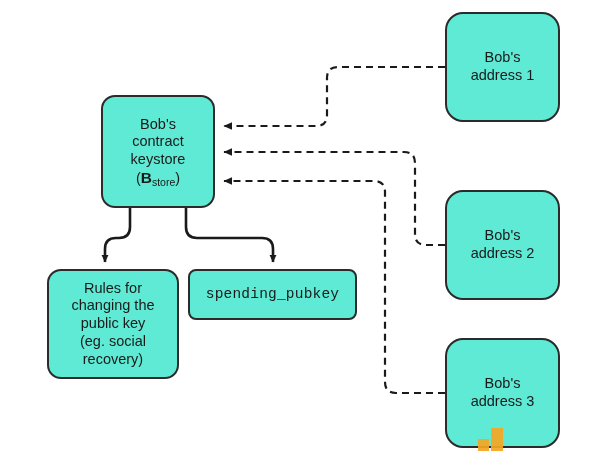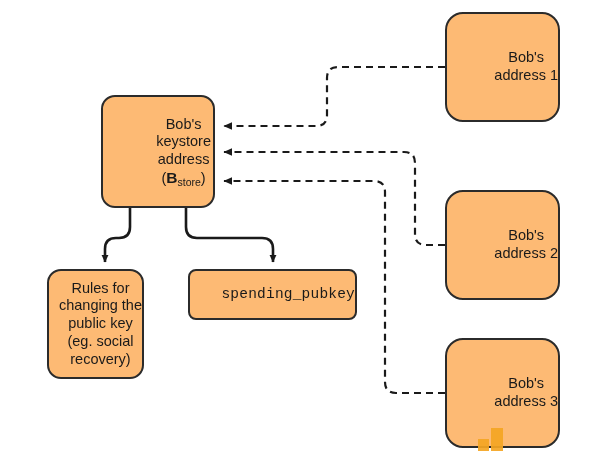--- a/index.html
+++ b/index.html
@@ -17,25 +17,25 @@
   #diagram-canvas {
     position: absolute;
     top: 0;
     left: 0;
     width: 600px;
     height: 471px;
   }
   .node {
     position: absolute;
     box-sizing: border-box;
-    background: #fdba74;
+    background: #5eead4;
     border: 2px solid #2b2b2b;
     display: flex;
     align-items: center;
-    justify-content: flex-end;
+    justify-content: center;
     text-align: center;
     color: #1a1a1a;
   }
   .node-label {
     line-height: 1.22;
     white-space: pre-line;
   }
 
   
   #node-keystore {
@@ -47,21 +47,21 @@
     font-size: 14.5px;
   }
   #node-keystore .node-label { padding: 0 2px; }
   .sub-b { font-weight: bold; font-size: 15.5px; }
   .sub-store { font-weight: normal; font-size: 10.5px; vertical-align: baseline; position: relative; top: 3px; }
 
   
   #node-rules {
     left: 47px;
     top: 269px;
-    width: 97px;
+    width: 132px;
     height: 110px;
     border-radius: 14px;
     font-size: 14.5px;
   }
 
   
   #node-spending {
     left: 188px;
     top: 269px;
     width: 169px;
@@ -135,21 +135,21 @@
   <path d="M 186 208 L 186 227 Q 186 238 197 238 L 262 238 Q 273 238 273 249 L 273 262" fill="none" stroke="#1a1a1a" stroke-width="2.6" marker-end="url(#arrow-solid)"></path>
 
   <path d="M 445 67 L 338 67 Q 327 67 327 78 L 327 115 Q 327 126 316 126 L 224 126" fill="none" stroke="#1a1a1a" stroke-width="2.2" stroke-dasharray="7 5" stroke-linecap="butt" marker-end="url(#arrow-dashed)"></path>
 
   <path d="M 445 245 L 426 245 Q 415 245 415 234 L 415 163 Q 415 152 404 152 L 224 152" fill="none" stroke="#1a1a1a" stroke-width="2.2" stroke-dasharray="7 5" stroke-linecap="butt" marker-end="url(#arrow-dashed)"></path>
 
   <path d="M 445 393 L 396 393 Q 385 393 385 382 L 385 192 Q 385 181 374 181 L 224 181" fill="none" stroke="#1a1a1a" stroke-width="2.2" stroke-dasharray="7 5" stroke-linecap="butt" marker-end="url(#arrow-dashed)"></path>
 </svg>
 
 <div class="node" id="node-keystore">
-  <div class="node-label"><span>Bob's</span><br><span>keystore</span><br><span>address</span><br><span><span>(</span><span class="sub-b">B</span><span class="sub-store">store</span><span>)</span></span></div>
+  <div class="node-label"><span>Bob's</span><br><span>contract</span><br><span>keystore</span><br><span><span>(</span><span class="sub-b">B</span><span class="sub-store">store</span><span>)</span></span></div>
 </div>
 
 <div class="node" id="node-rules">
   <div class="node-label">Rules for
 changing the
 public key
 (eg. social
 recovery)</div>
 </div>
 

